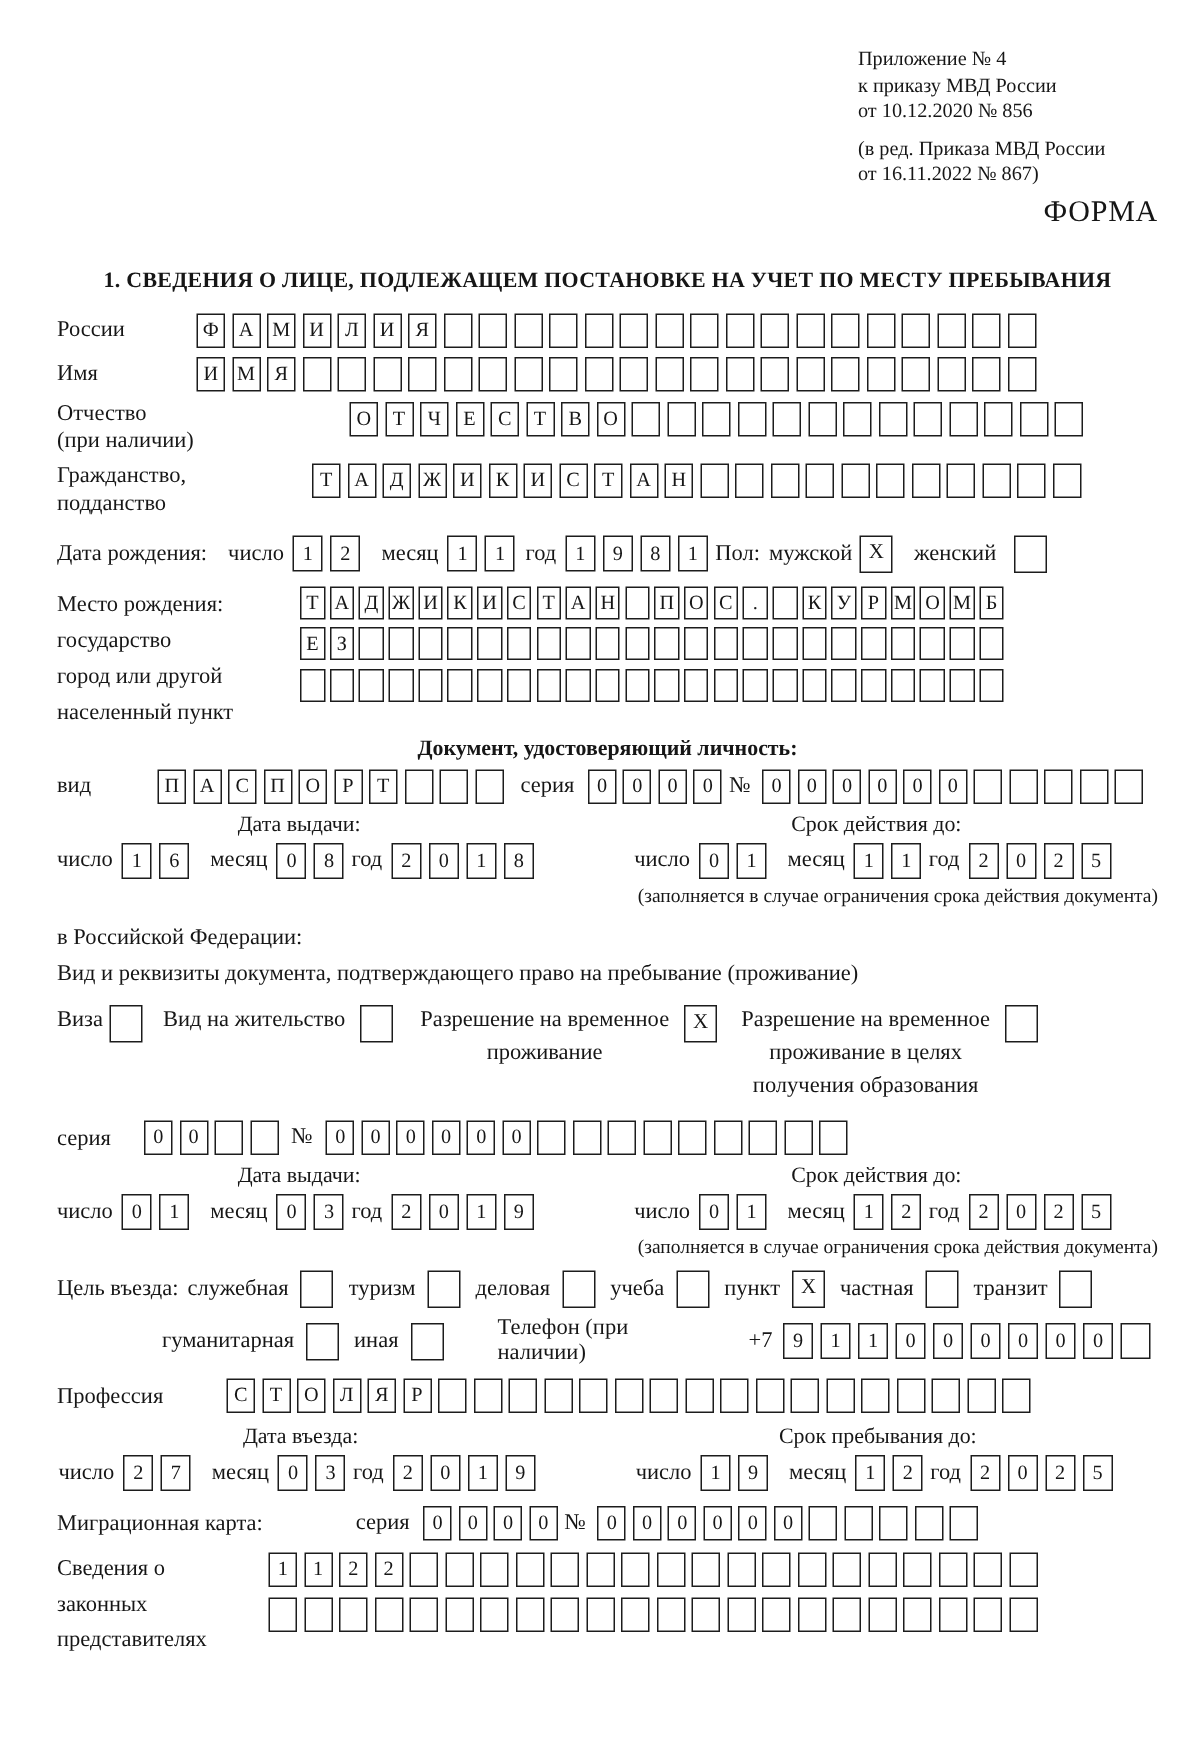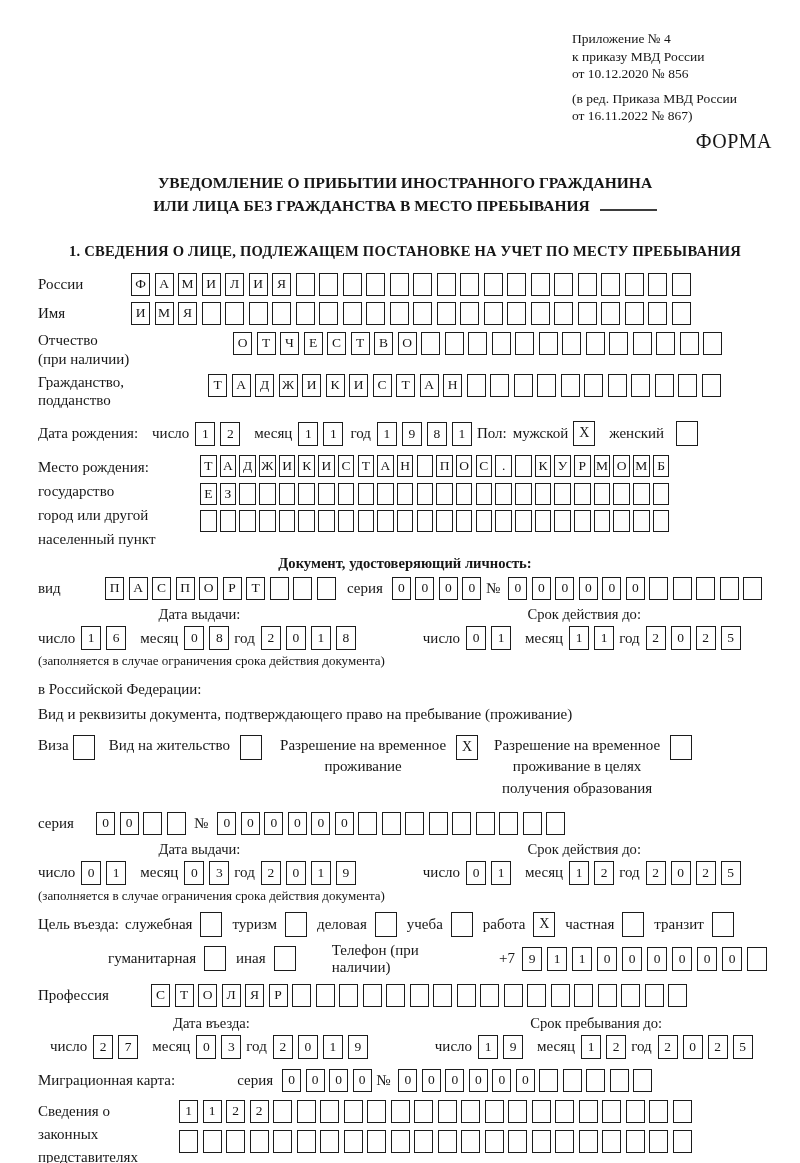--- a/index.html
+++ b/index.html
@@ -46,21 +46,21 @@
   .bp-rows .cells { margin-bottom: 5.5px; }
 
   .center-bold { text-align: center; font-weight: bold; font-size: 14.6px; margin-top: 4px; font-family: Liberation Serif, serif; }
 
   .date-pair { display: flex; margin-top: 6px; }
   .dgroup { text-align: center; }
   .dtitle { font-size: 14.6px; margin-bottom: 3px; }
   .dvals { display: flex; align-items: center; }
   .dlbl { margin-right: 6px; }
   .dlbl.mid { margin-left: 9px; }
-  .note { font-size: 13px; margin-top: 3px; padding-right: 0px; }
+  .note { font-size: 13px; text-align: right; margin-top: 3px; padding-right: 0px; }
 
   .permits { display: flex; align-items: flex-start; margin-top: 8px; }
   .perm { display: flex; align-items: flex-start; }
   .plabel { text-align: center; line-height: 1.45; }
   .perm .box { margin-left: 10px; }
 
   .purpose { display: flex; align-items: center; margin-top: 8px; }
   .purpose .box { margin-left: 8px; margin-right: 10px; }
 
   .legal-wrap { display: flex; align-items: flex-start; margin-top: 8px; }
@@ -74,24 +74,20 @@
 
   <div class="top-note">
     <div>Приложение № 4</div>
     <div>к приказу МВД России</div>
     <div>от 10.12.2020 № 856</div>
     <div class="g2">(в ред. Приказа МВД России</div>
     <div>от 16.11.2022 № 867)</div>
   </div>
   <div class="forma">ФОРМА</div>
 
-  <div class="title">
-    <div>УВЕДОМЛЕНИЕ О ПРИБЫТИИ ИНОСТРАННОГО ГРАЖДАНИНА</div>
-    <div><span>ИЛИ ЛИЦА БЕЗ ГРАЖДАНСТВА В МЕСТО ПРЕБЫВАНИЯ</span><span class="blank-line"></span></div>
-  </div>
 
   <div class="sec-heading">1. СВЕДЕНИЯ О ЛИЦЕ, ПОДЛЕЖАЩЕМ ПОСТАНОВКЕ НА УЧЕТ ПО МЕСТУ ПРЕБЫВАНИЯ</div>
 
   <div class="row" style="margin-top:13px">
     <span class="lbl" style="width:93px">России</span>
     <span class="cells">
         <span class="cell">Ф</span>
         <span class="cell">А</span>
         <span class="cell">М</span>
         <span class="cell">И</span>
@@ -520,21 +516,21 @@
   <div class="purpose">
     <span>Цель въезда:</span>
     <span style="margin-left:6px">служебная</span>
     <span class="box"></span>
     <span>туризм</span>
     <span class="box"></span>
     <span>деловая</span>
     <span class="box"></span>
     <span>учеба</span>
     <span class="box"></span>
-    <span>работа</span>
+    <span>пункт</span>
     <span class="box">X</span>
     <span>частная</span>
     <span class="box"></span>
     <span>транзит</span>
     <span class="box"></span>
   </div>
   <div class="purpose" style="margin-top:5px; padding-left:70px">
     <span>гуманитарная</span>
     <span class="box"></span>
     <span style="margin-left:0">иная</span>
@@ -578,21 +574,21 @@
         <span class="cell"></span>
         <span class="cell"></span>
         <span class="cell"></span>
         <span class="cell"></span>
         <span class="cell"></span>
         <span class="cell"></span>
       </span>
   </div>
 
   <div class="date-pair d" style="margin-top:8px">
-    <div class="dgroup" style="margin-left:12px">
+    <div class="dgroup" style="margin-left:1px">
       <div class="dtitle">Дата въезда:</div>
       <div class="dvals">
         <span class="dlbl">число</span>
         <span class="cells">
             <span class="cell">2</span>
             <span class="cell">7</span>
           </span>
         <span class="dlbl mid">месяц</span>
         <span class="cells">
             <span class="cell">0</span>

